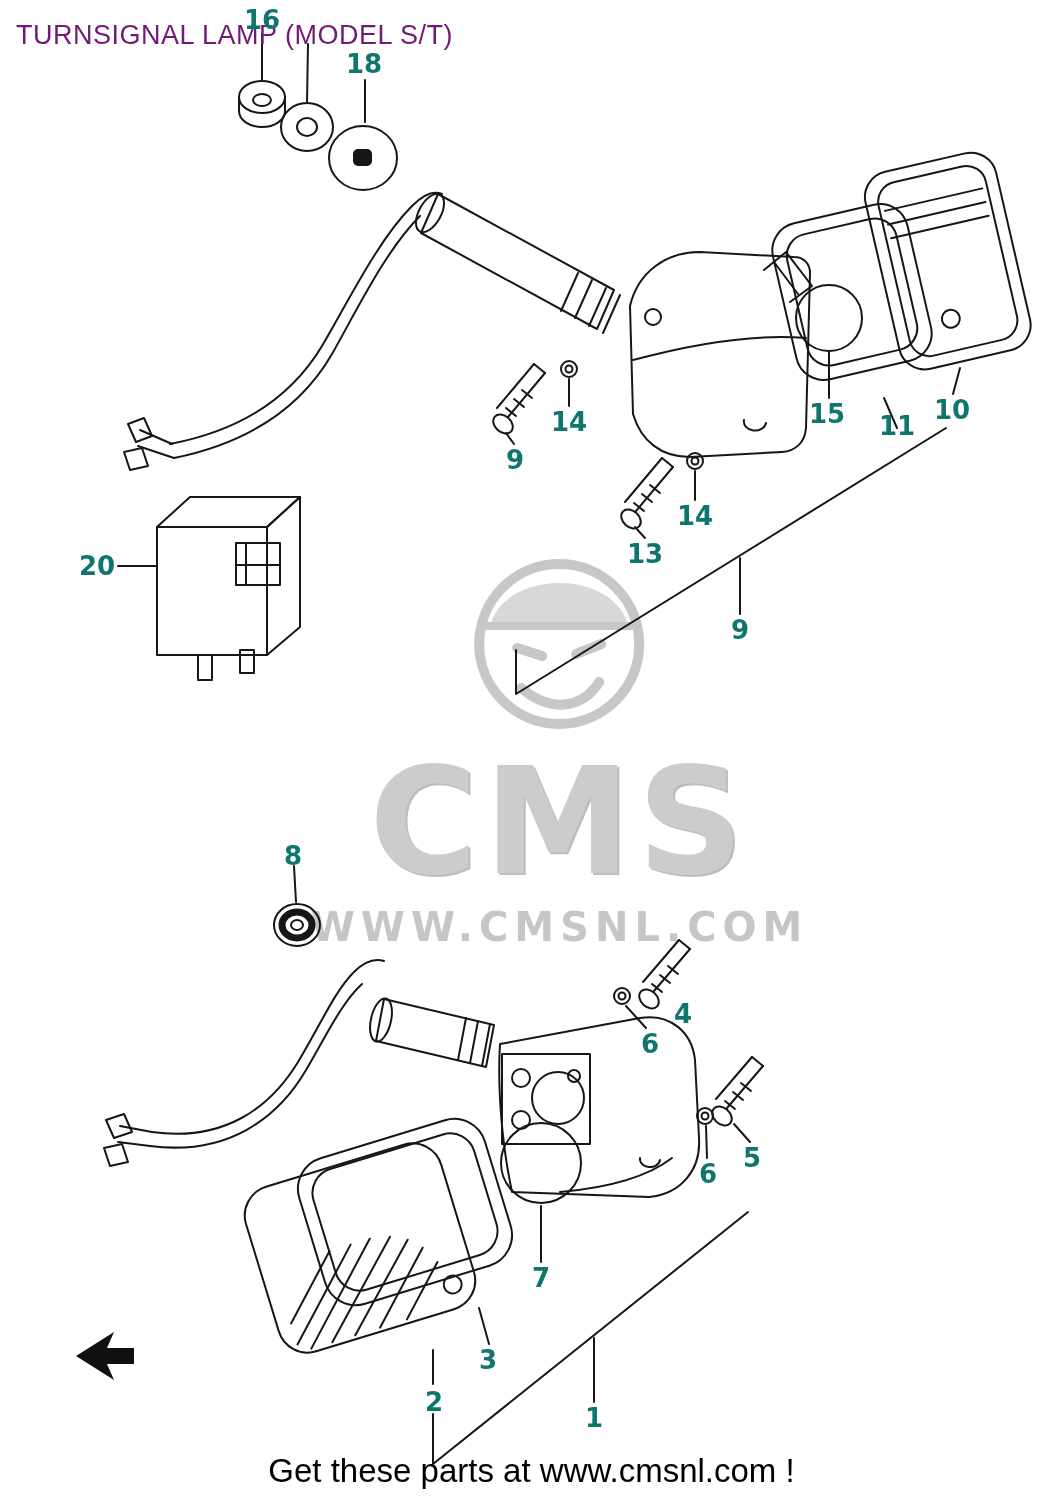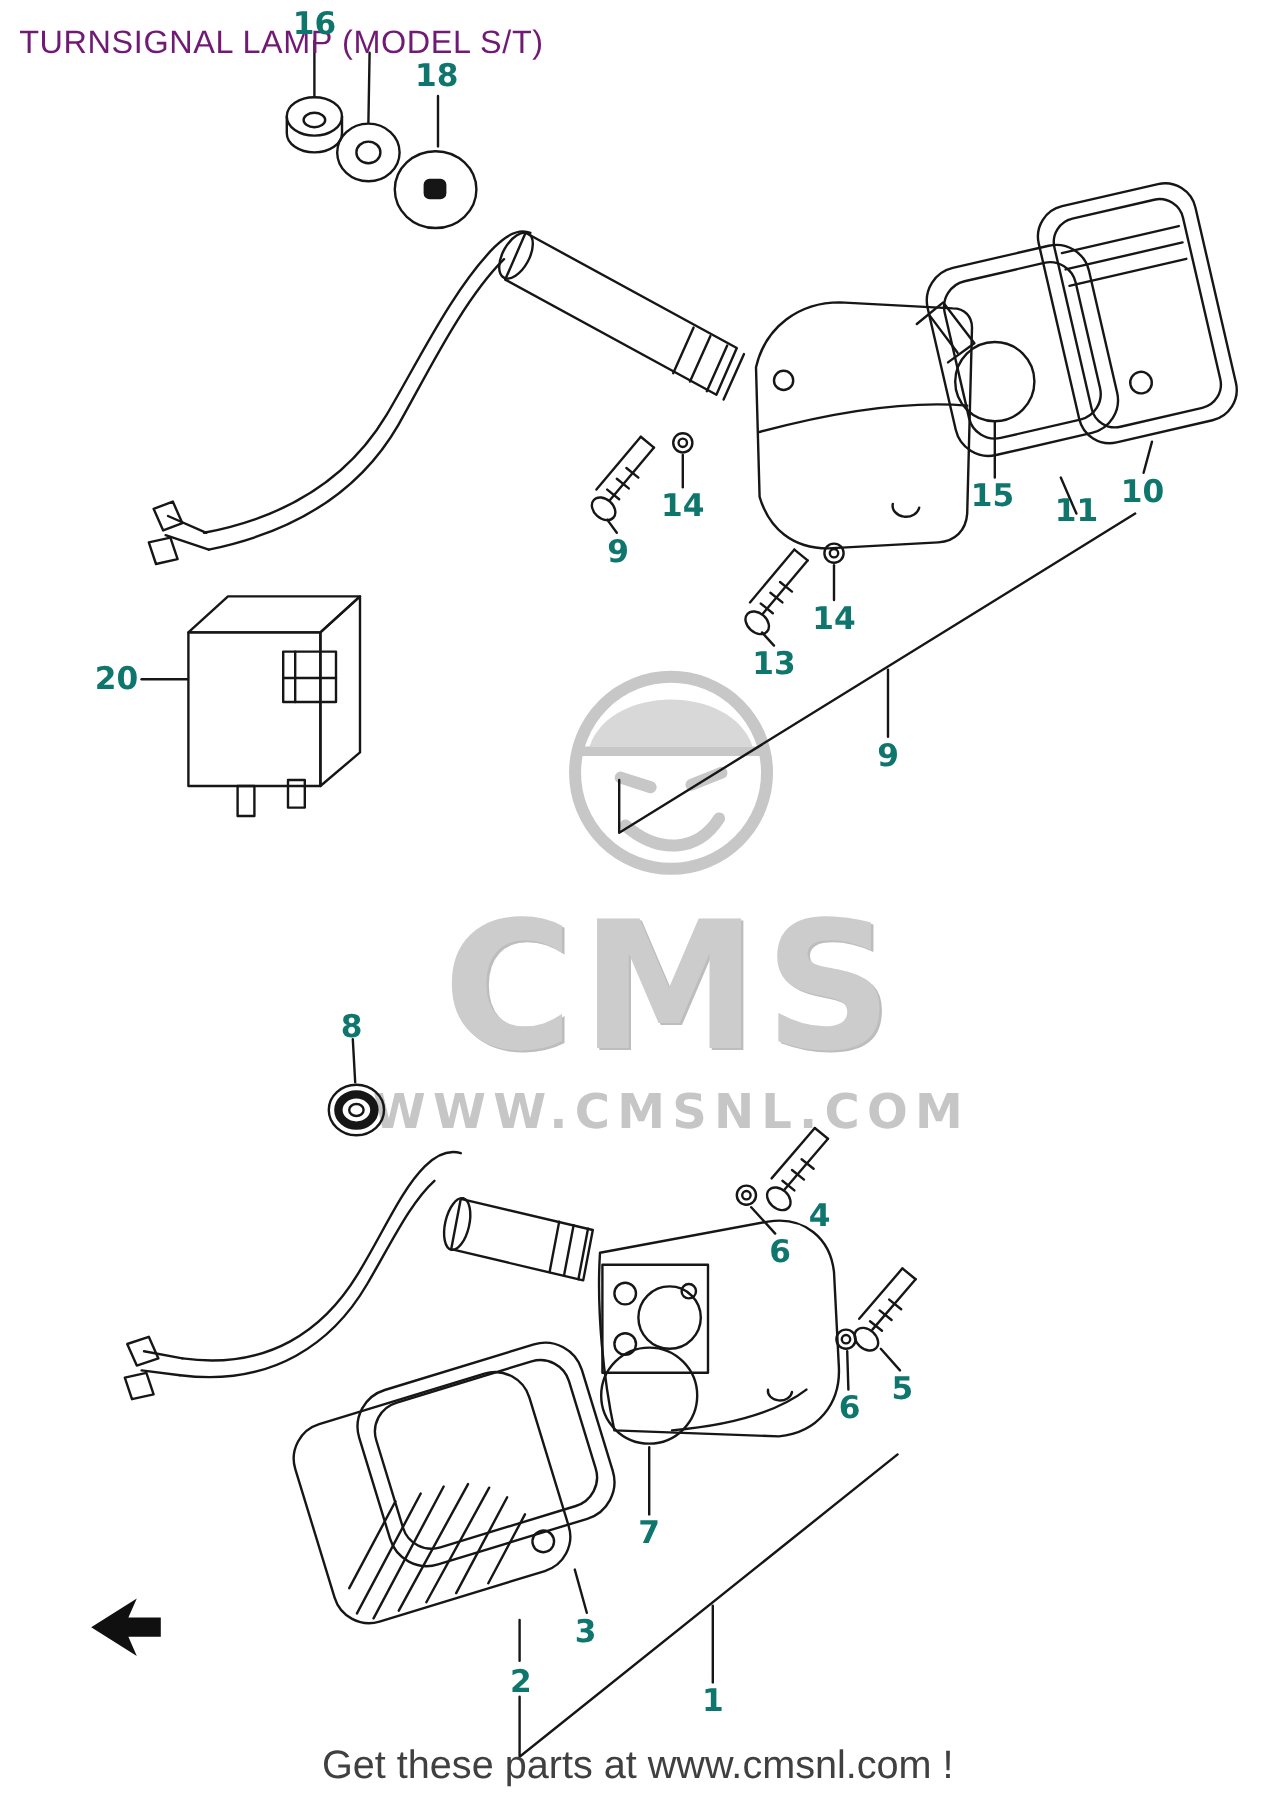--- a/index.html
+++ b/index.html
@@ -28,21 +28,21 @@
     font-family:"DejaVu Sans", sans-serif; font-weight:800;
     font-size:148px; line-height:1; letter-spacing:6px; color:#cccccc;
     text-shadow: 2px 2px 0 #bdbdbd;
   }
   .wm-url {
     font-family:"DejaVu Sans", sans-serif; font-weight:800;
     font-size:40px; letter-spacing:6px; color:#c6c6c6; margin-top:8px;
   }
   .footer {
     position:absolute; left:0; right:0; bottom:10px; text-align:center;
-    font-size:33px; color:#404040; text-decoration:none; cursor:pointer;
+    font-size:33px; color:#000000; text-decoration:none; cursor:pointer;
   }
 </style>
 </head>
 <body>
 
 <div class="page">
 
   <div class="watermark">
     <svg width="260" height="230" viewBox="0 0 260 230">
       <g fill="none" stroke="#c7c7c7" stroke-width="10" stroke-linecap="round">

